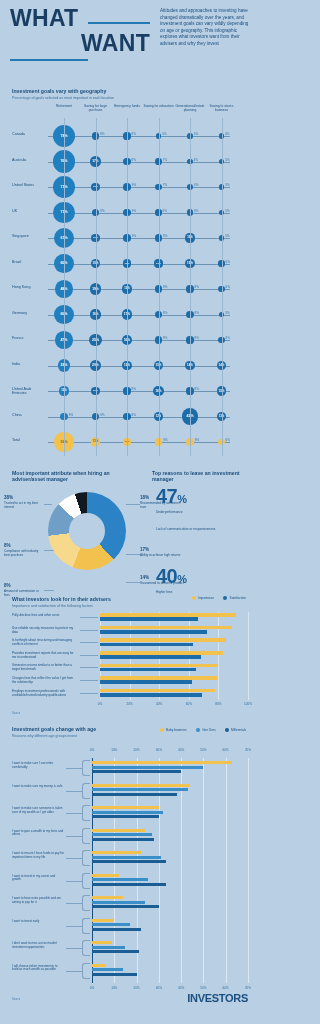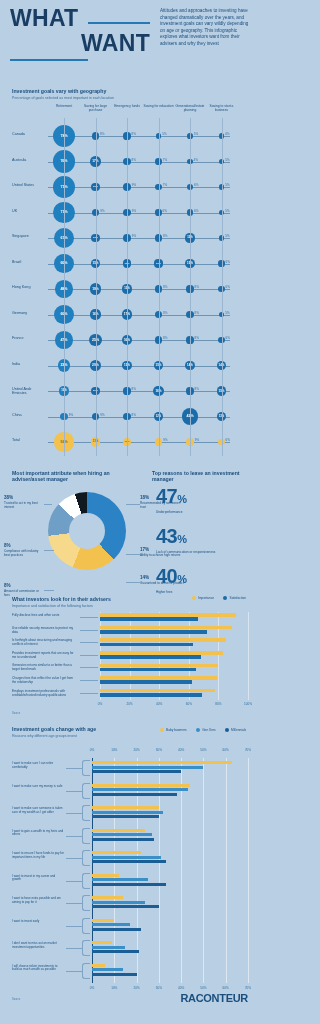--- a/index.html
+++ b/index.html
@@ -306,21 +306,20 @@
   <div class="reasons">
     <div class="hd">
       <div class="sec-title">Top reasons to leave an investment manager</div>
     </div>
     <div id="reason-stats">
         <div class="bigstat" style="top: 16px;">
           <div class="num">47<small>%</small></div>
           <div class="cap">Underperformance</div>
         </div>
         <div class="bigstat" style="top: 56px;">
-          <div class="num">43<small>%</small></div>
           <div class="cap">Lack of communication or responsiveness</div>
         </div>
         <div class="bigstat" style="top: 96px;">
           <div class="num">40<small>%</small></div>
           <div class="cap">Higher fees</div>
         </div>
       </div>
   </div>
 
   <div class="advsec">
@@ -486,16 +485,16 @@
         <div class="brace" style="left: 70px; top: 214.5px; width: 8px; height: 16px;"></div>
         <div class="bconn" style="left: 54px; top: 222.5px; width: 16px;"></div>
         <div class="abar gold" style="left: 80px; top: 215.5px; width: 13.3714px; position: absolute;"></div>
         <div class="abar mid" style="left: 80px; top: 220.1px; width: 31.2px; position: absolute;"></div>
         <div class="abar dark" style="left: 80px; top: 224.7px; width: 44.5714px; position: absolute;"></div>
       </div>
     <div class="srcnote" style="left:12px; top:272px;">Source</div>
   </div>
 
   <div class="footer">
-    <div class="brand">RACONTEUR</div>
+    <div class="brand">INVESTORS</div>
   </div>
 
 </div>
 
 </body></html>

